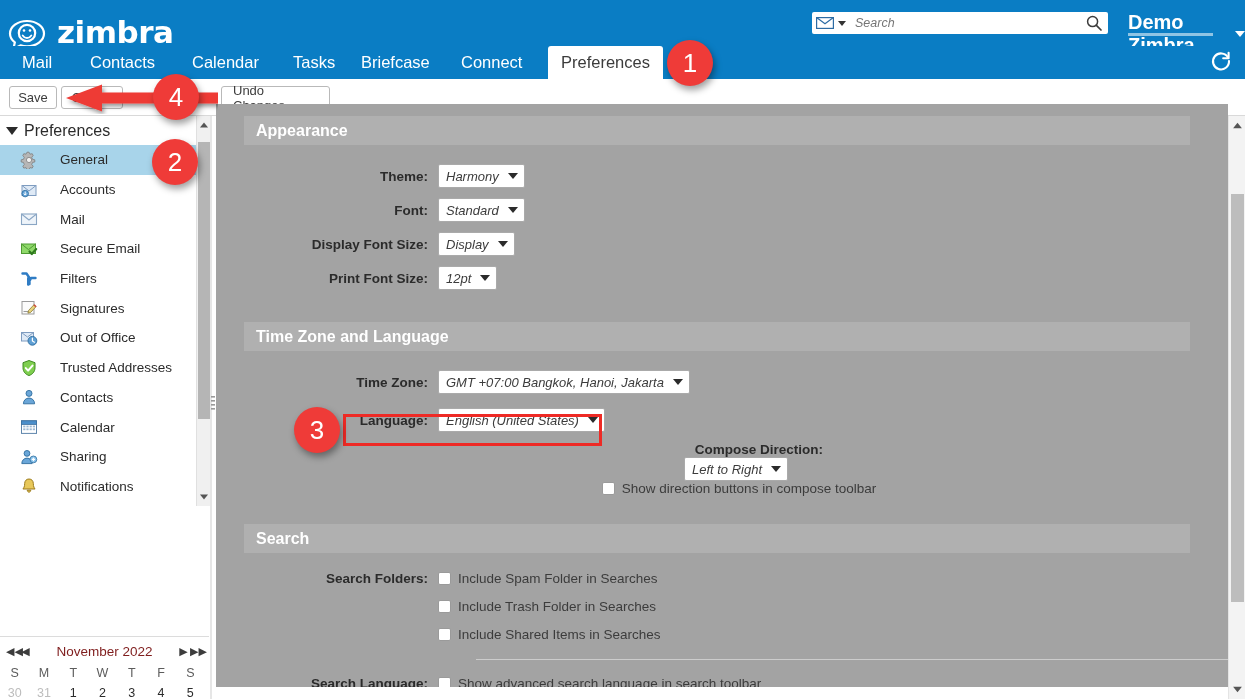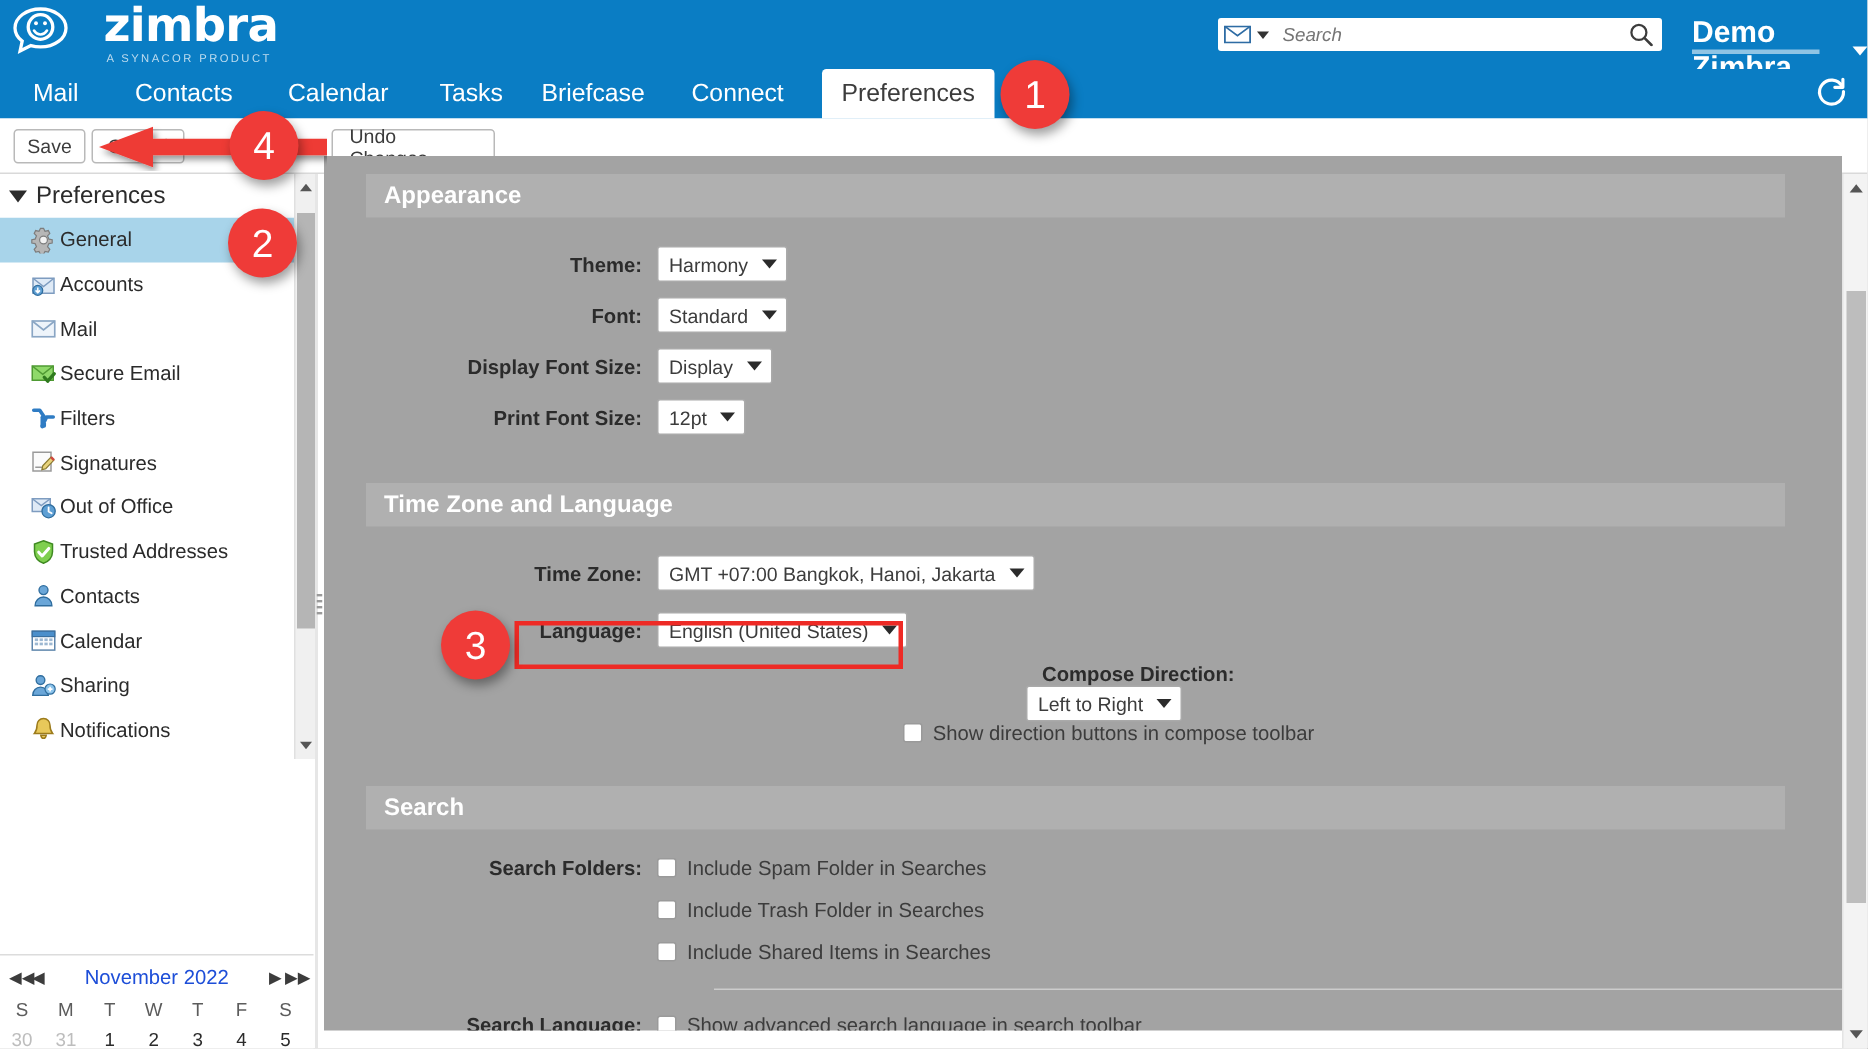--- a/index.html
+++ b/index.html
@@ -12,22 +12,22 @@
     -webkit-font-smoothing: antialiased;
   }
   #app { position: relative; width: 1245px; height: 699px; overflow: hidden; }
 
   
   .topbar {
     position: absolute; left: 0; top: 0; width: 1245px; height: 46px;
     background: #0a7dc4;
   }
   .logo-wrap {
-    position: absolute; left: 8px; top: 2px;
-    display: flex; align-items: flex-start; gap: 21px;
+    position: absolute; left: 8px; top: 17px;
+    display: flex; align-items: flex-start; gap: 9px;
   }
   .logo-mark { width: 40px; height: 34px; margin-top: 2px; }
   .logo-text-wrap { display: flex; flex-direction: column; line-height: 1; }
   .logo-word {
     color: #ffffff; font-size: 31px; font-weight: bold; letter-spacing: -0.5px;
     font-family: "DejaVu Sans", sans-serif;
   }
   .logo-tag {
     color: #bedcef; font-size: 7.5px; letter-spacing: 1.6px; margin-top: 2px;
     margin-left: 2px; font-family: "Liberation Sans", sans-serif;
@@ -117,21 +117,21 @@
   .tri-down {
     width: 0; height: 0;
     border-left: 6px solid transparent; border-right: 6px solid transparent;
     border-top: 8px solid #2b2b2b;
   }
   .pref-header-label {
     font-size: 16px; color: #2b2b2b; font-family: "Liberation Sans", sans-serif;
   }
   .navlist { position: absolute; left: 0; top: 29px; width: 196px; height: 355px; overflow: hidden; }
   .navitem {
-    display: flex; align-items: center; height: 29.7px; padding-left: 20px; gap: 2px;
+    display: flex; align-items: center; height: 29.7px; padding-left: 20px; gap: 22px;
     cursor: pointer;
   }
   .navitem.selected { background: #a8d4ea; }
   .navitem .nlabel {
     font-size: 13.5px; color: #2b2b2b; font-family: "Liberation Sans", sans-serif;
     white-space: nowrap;
   }
   .nicon { width: 18px; height: 18px; flex: none; }
 
   
@@ -155,21 +155,21 @@
   
   .minical {
     position: absolute; left: 0px; top: 520px; width: 209px;
     border-top: 1px solid #dcdcdc; padding-top: 4px;
   }
   .mc-head {
     display: flex; align-items: center; height: 20px; padding: 0 6px;
   }
   .mc-nav { font-size: 11px; color: #3c3c3c; cursor: pointer; width: 13px; text-align: center; }
   .mc-title {
-    flex: 1; text-align: center; font-size: 13.5px; color: #1d4ed8;
+    flex: 1; text-align: center; font-size: 13.5px; color: #7f1d1d;
     font-family: "Liberation Sans", sans-serif;
   }
   .mc-grid { width: 205px; margin-top: 2px; border-collapse: collapse; }
   .mc-grid th {
     font-size: 12.5px; font-weight: normal; color: #5c5c5c;
     height: 19px; width: 29px; text-align: center;
     font-family: "Liberation Sans", sans-serif;
   }
   .mc-grid td {
     font-size: 12.5px; color: #2b2b2b; height: 22px; width: 29px; text-align: center;
@@ -195,20 +195,21 @@
     width: 194px; text-align: right; padding-right: 10px;
     font-size: 13.5px; font-weight: bold; color: #2b2b2b;
     font-family: "Liberation Sans", sans-serif;
   }
   .zselect {
     display: inline-flex; align-items: center; justify-content: space-between;
     border: 1px solid #aaaaaa; border-radius: 2px; background: #ffffff;
     height: 24px; padding: 0 6px 0 7px; cursor: pointer;
     font-size: 13px; color: #3c3c3c; font-family: "Liberation Sans", sans-serif;
     white-space: nowrap;
+    font-style: italic;
   }
   .zselect .scaret {
     width: 0; height: 0; margin-left: 9px;
     border-left: 5px solid transparent; border-right: 5px solid transparent;
     border-top: 6px solid #2b2b2b;
   }
   .cbrow { display: flex; align-items: center; gap: 7px; }
   .zcb {
     width: 13px; height: 13px; border: 1px solid #9a9a9a; border-radius: 2px;
     background: #ffffff; flex: none; cursor: pointer;

